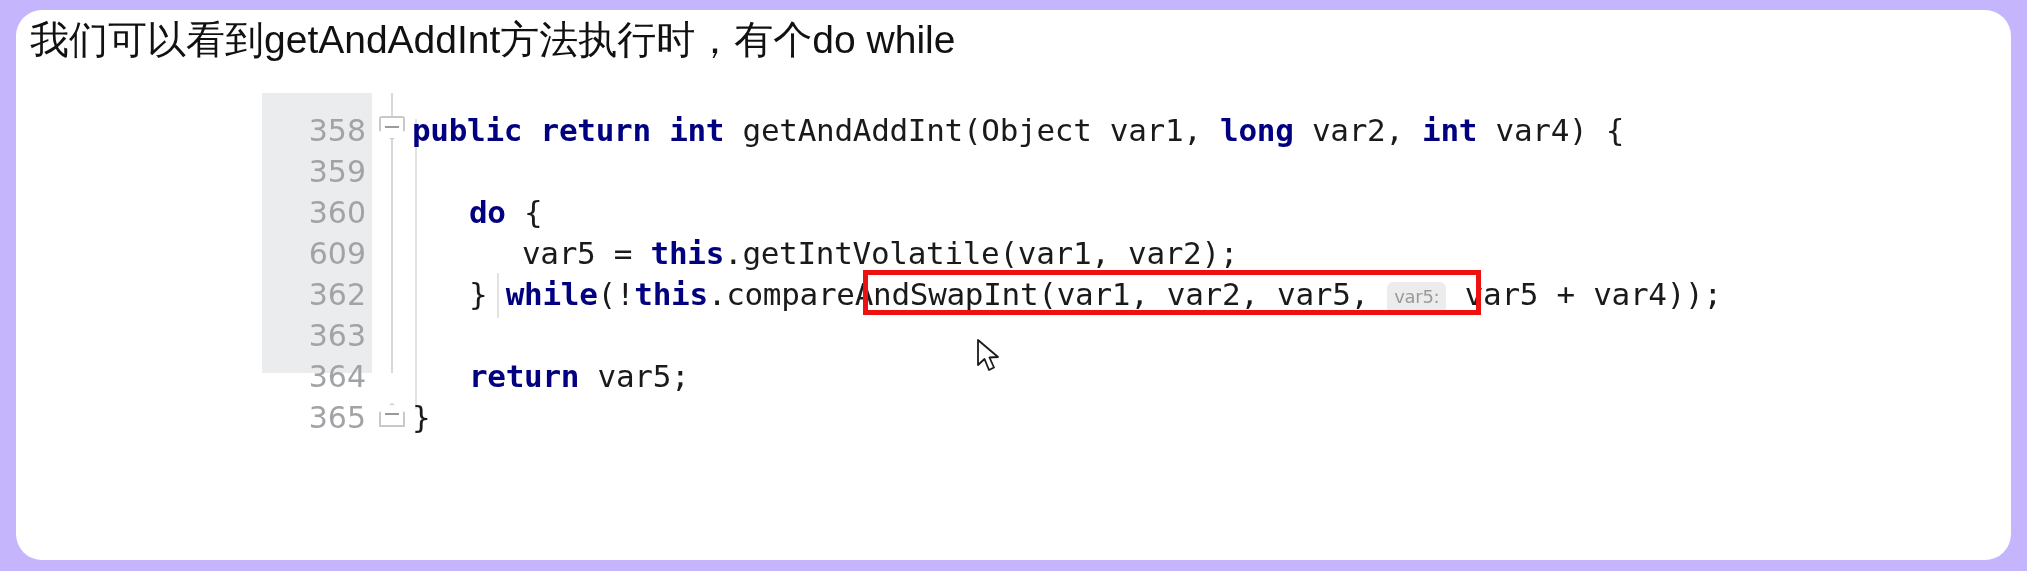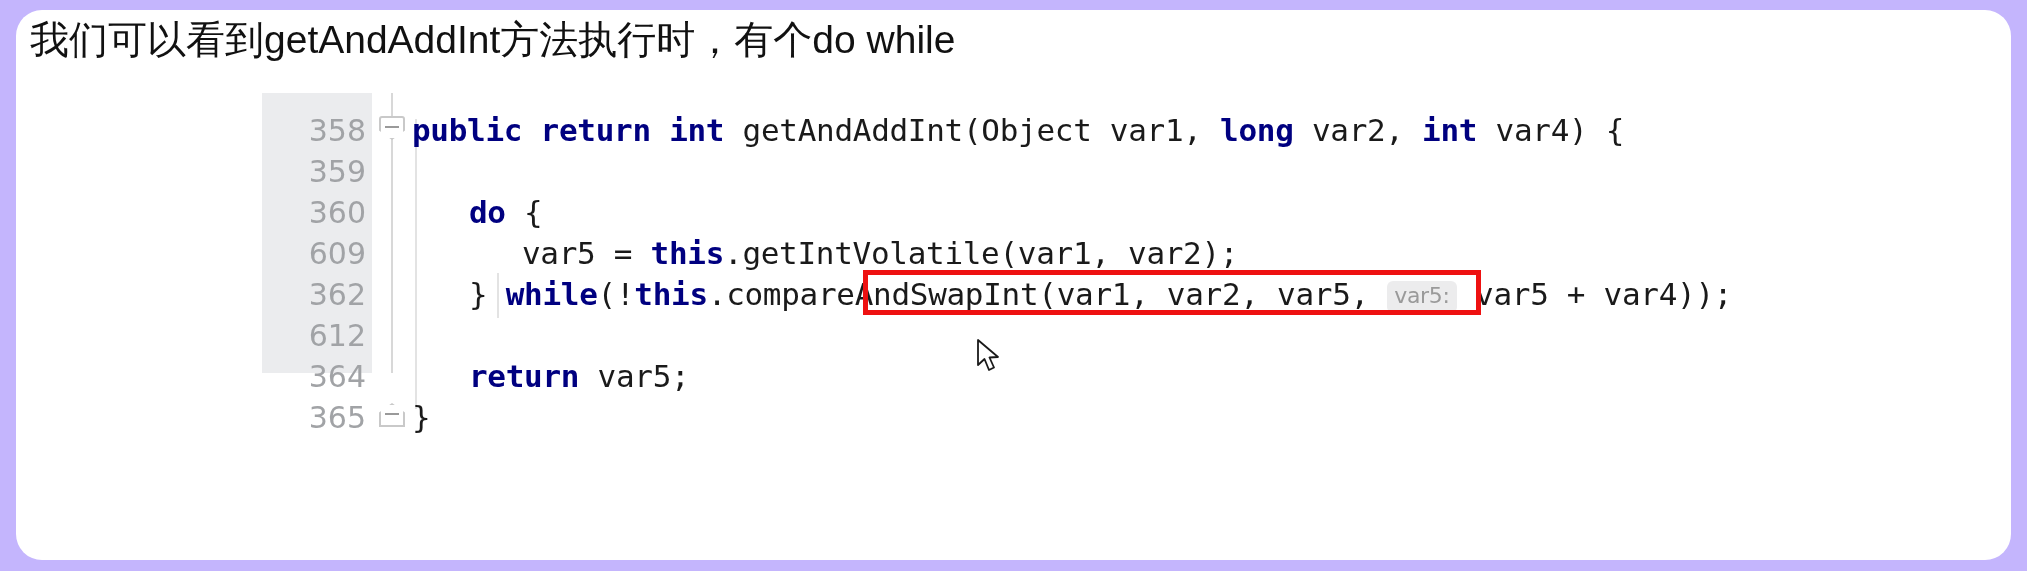--- a/index.html
+++ b/index.html
@@ -178,21 +178,21 @@
   }
 
   
   .param-hint {
     display: inline-block;
     background: #ececed;
     color: #9a9a9a;
     border-radius: 6px;
     padding: 1px 7px 3px 7px;
     font-family: "DejaVu Sans", "Liberation Sans", sans-serif;
-    font-size: 22px;
+    font-size: 18px;
     line-height: 28px;
     vertical-align: 2px;
     font-weight: normal;
   }
 
   
   .cursor {
     position: absolute;
     left: 565px;
     top: 246px;
@@ -210,21 +210,21 @@
     <div class="caption-top">我们可以看到getAndAddInt方法执行时，有个do while</div>
 
     <div class="editor">
 
       <div class="gutter">
         <div class="gutter-num" style="top:22px">358</div>
         <div class="gutter-num" style="top:63px">359</div>
         <div class="gutter-num" style="top:104px">360</div>
         <div class="gutter-num" style="top:145px">609</div>
         <div class="gutter-num" style="top:186px">362</div>
-        <div class="gutter-num" style="top:227px">612</div>
+        <div class="gutter-num" style="top:227px">363</div>
         <div class="gutter-num" style="top:268px">364</div>
         <div class="gutter-num" style="top:309px">365</div>
       </div>
 
       <div class="fold-strip">
         <div class="fold-line"></div>
         <div class="fold-marker top" style="top:23px">
           <div class="dash"></div>
         </div>
         <div class="fold-marker bottom" style="top:310px">

